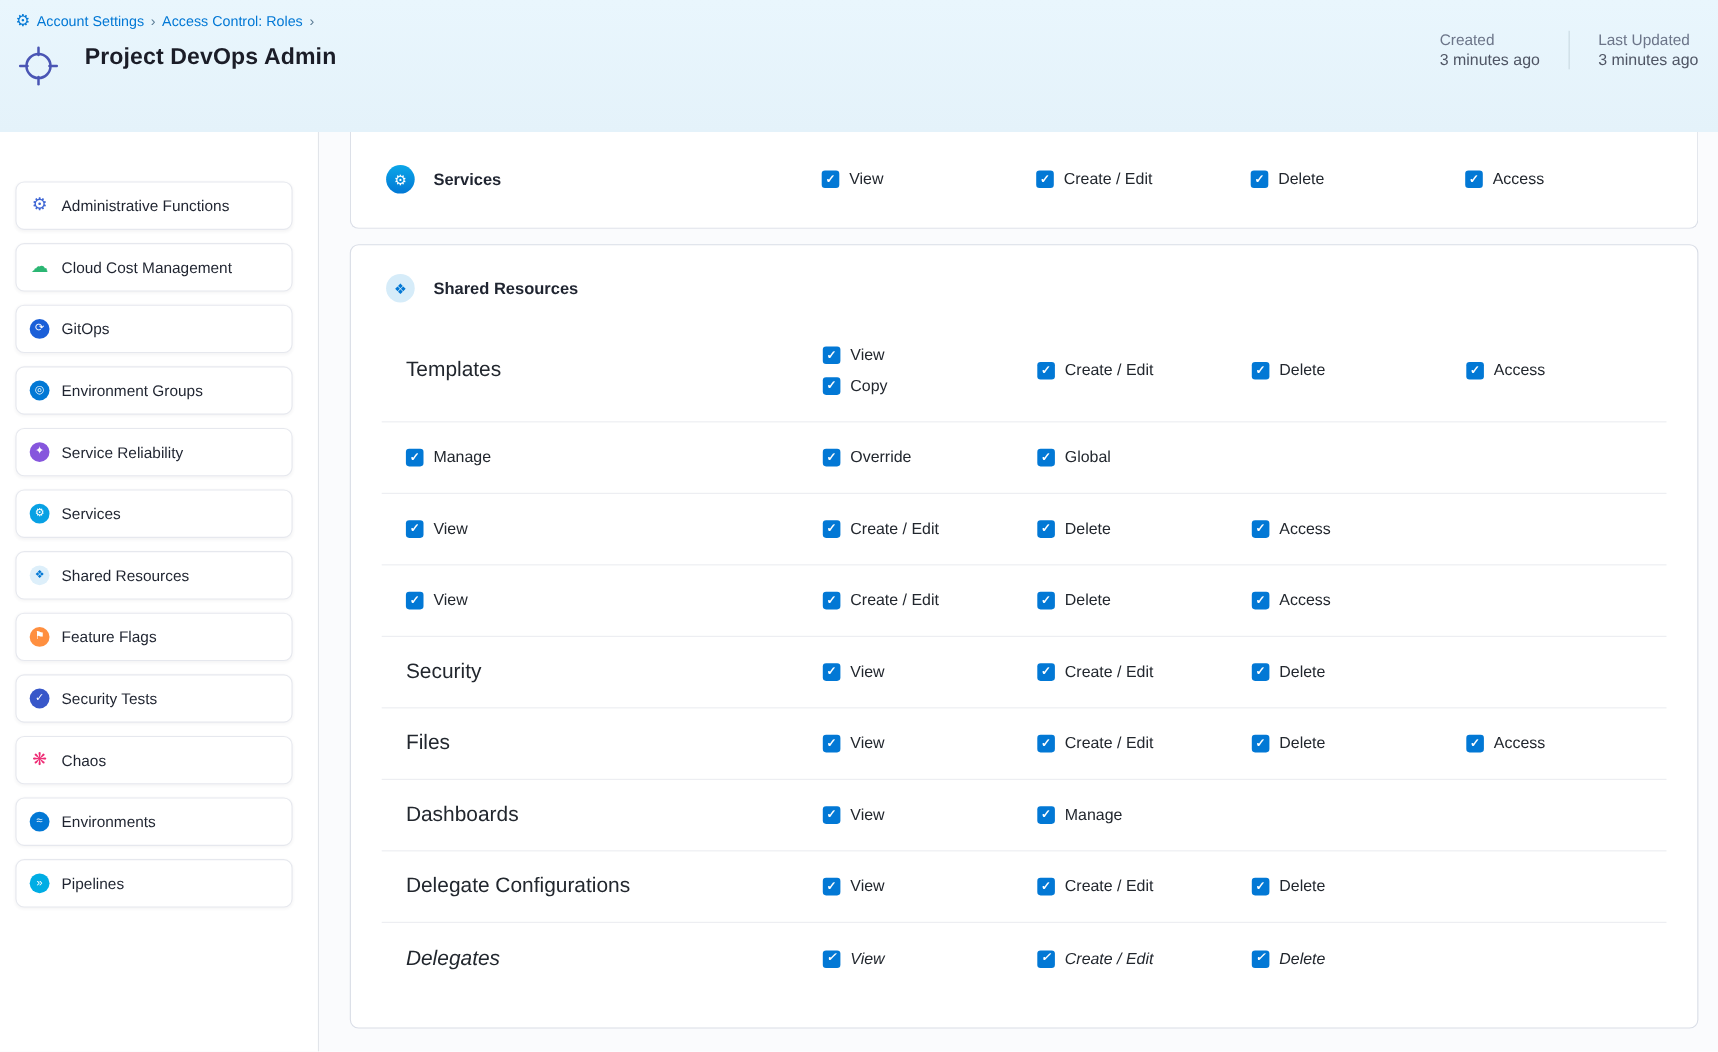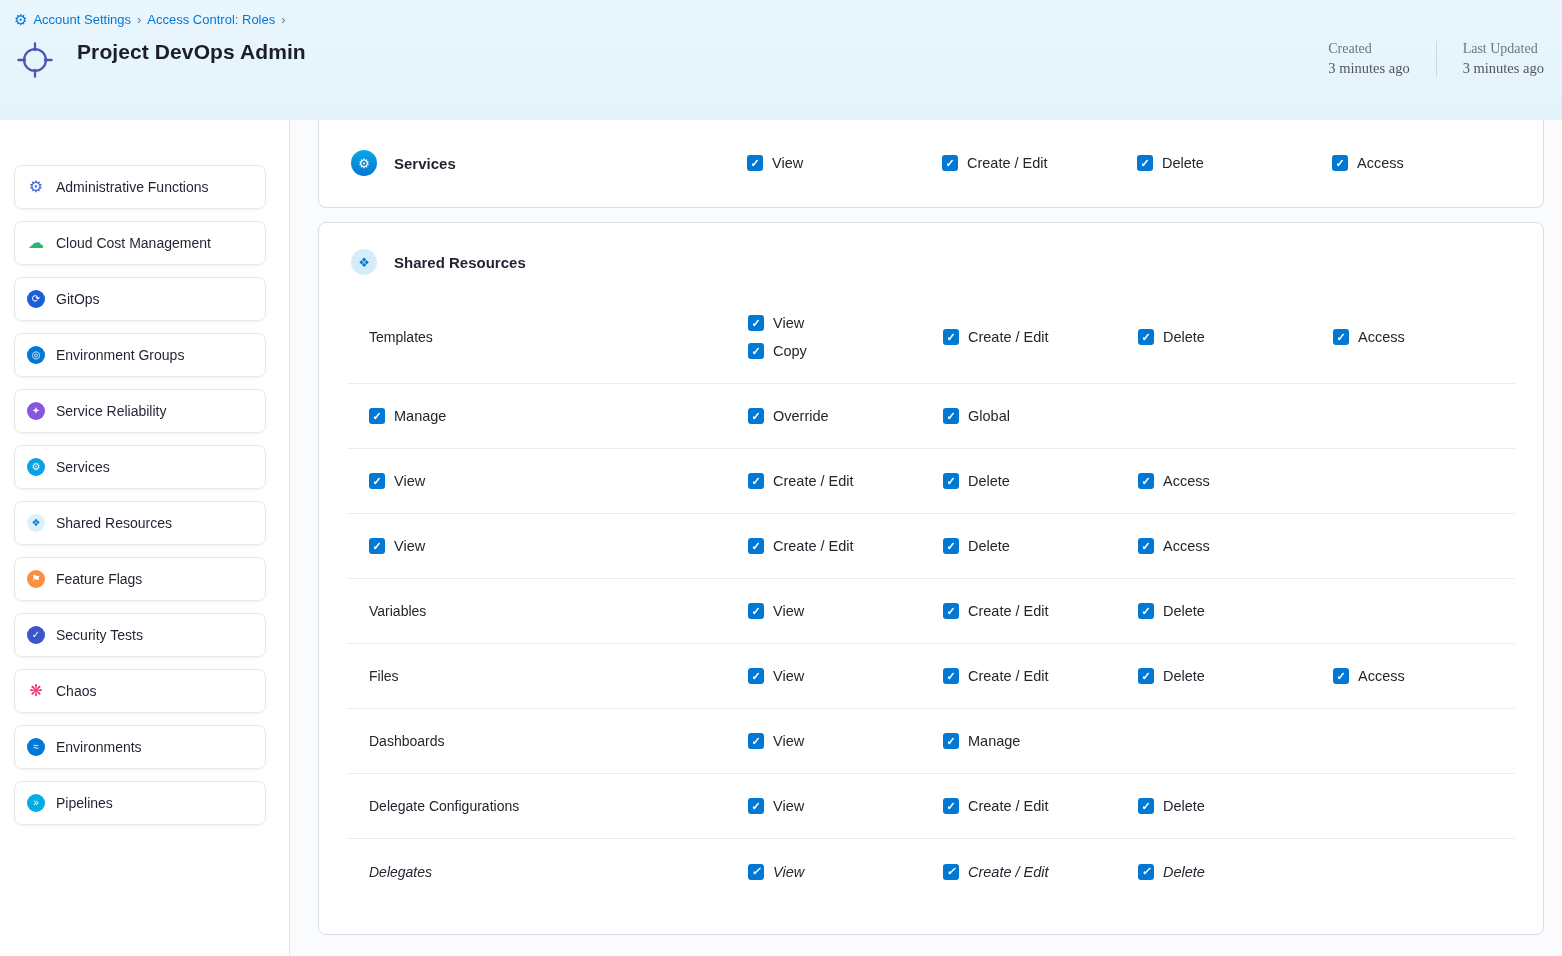--- a/index.html
+++ b/index.html
@@ -9,21 +9,21 @@
   
   .topbar { position:relative; height:120px; background:linear-gradient(180deg,#e9f6fd 0%,#e4f2fa 100%); padding:12px 18px 0 14px; }
   .breadcrumb { display:flex; align-items:center; gap:6px; font-size:13px; }
   .bc-gear { color:#0278d5; font-size:15px; line-height:1; }
   .bc-links { display:flex; align-items:center; gap:6px; }
   .bc-links a { color:#0278d5; text-decoration:none; font-weight:500; cursor:pointer;text-align:center; }
   .bc-sep { color:#5c7d95; font-size:13px; }
   .title-row { display:flex; align-items:flex-start; margin-top:13px; padding-left:1px; }
   .target-icon { width:40px; height:40px; display:inline-flex; align-items:center; justify-content:center; }
   .page-title { font-size:21px; font-weight:600; color:#1b1d28; margin-left:22px; letter-spacing:.1px; }
-  .meta { position:absolute; top:41px; right:18px; display:flex; align-items:stretch; gap:26px;font-family:Liberation Serif, serif; }
+  .meta { position:absolute; top:28px; right:18px; display:flex; align-items:stretch; gap:26px; }
   .meta-block { display:flex; flex-direction:column; gap:3px; }
   .meta-label { font-size:14px; color:#6c7589; }
   .meta-value { font-size:14.5px; color:#4f5564; }
   .meta-divider { width:1px; background:#c9d9e2; }
 
   
   .layout { display:flex; height:836px; }
   .sidebar { width:290px; background:#ffffff; border-right:1px solid #e2e5ea; padding:45px 0 0 14px; flex:none; }
   .side-card { width:252px; height:44px; display:flex; align-items:center; gap:11px; padding:0 12px; background:#fff;
                border:1px solid #e6e8ee; border-radius:8px; margin-bottom:12px; box-shadow:0 1px 3px rgba(40,41,61,.05);
@@ -46,21 +46,21 @@
   .card-title { font-size:15px; font-weight:600; color:#1f2430; margin-left:17px; }
 
   
   .shared-card { margin-top:14px; border-radius:8px; padding-bottom:30px; }
   .card-header { display:flex; align-items:center; padding:26px 28px 16px 32px; }
   .rows { margin:0 28px; }
   .perm-row { display:grid; grid-template-columns:379px 195px 195px 195px 1fr; align-items:center;
               padding:12px 0 12px 22px; min-height:65px; border-bottom:1px solid #ebedf1; }
   .perm-row:last-child { border-bottom:none;font-style:italic; }
   .perm-row.multi { padding-top:24px; padding-bottom:24px; }
-  .row-name { font-size:14px; color:#22272e; }
+  .row-name { font-size:19px; color:#22272e; }
 
   .perm-cell { display:flex; flex-direction:column; gap:12px; justify-content:center; }
   .perm-item { display:flex; align-items:center; gap:9px; cursor:pointer; }
   .cb { width:16px; height:16px; border-radius:3px; background:#0278d5; color:#fff; display:inline-flex;
         align-items:center; justify-content:center; font-size:11px; font-weight:700; line-height:1; flex:none; }
   .cb-label { font-size:14.5px; color:#22272e;text-align:center; }
 </style>
 </head>
 <body>
 
@@ -291,21 +291,21 @@
               </label>
             </div>
             <div class="perm-cell">
               <label class="perm-item">
                 <span class="cb">✓</span>
                 <span class="cb-label">Access</span>
               </label>
             </div>
           </div>
           <div class="perm-row">
-            <div class="row-name">Variables</div>
+            <div class="row-name">Security</div>
             <div class="perm-cell">
               <label class="perm-item">
                 <span class="cb">✓</span>
                 <span class="cb-label">View</span>
               </label>
             </div>
             <div class="perm-cell">
               <label class="perm-item">
                 <span class="cb">✓</span>
                 <span class="cb-label">Create / Edit</span>

